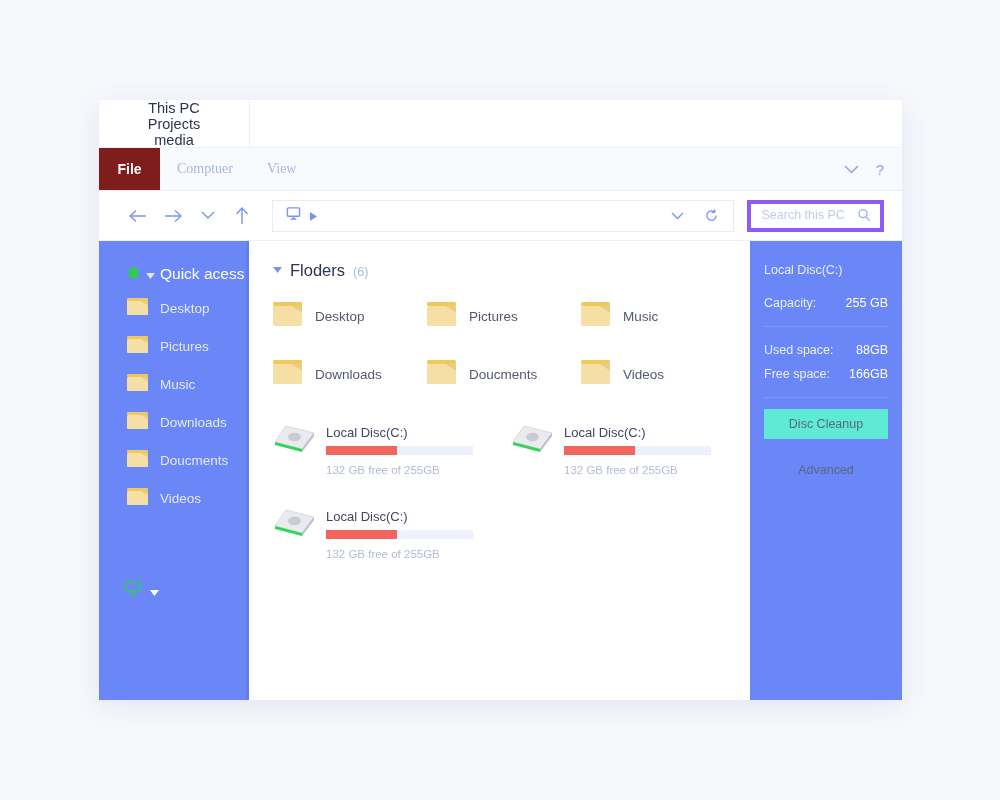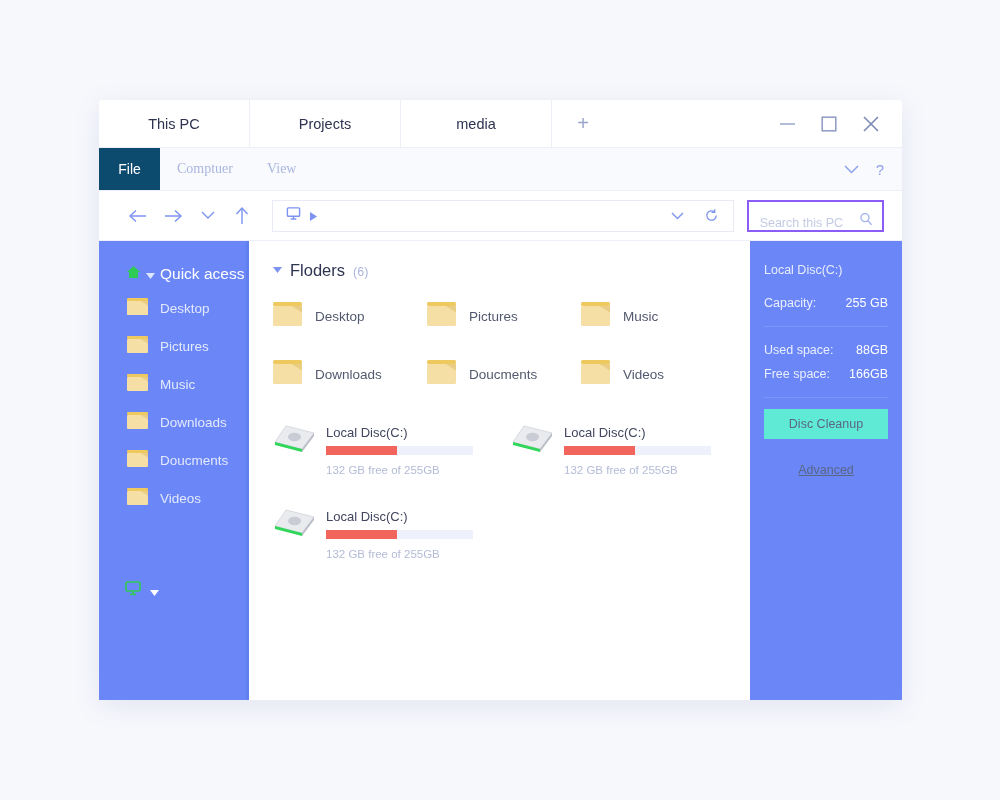--- a/index.html
+++ b/index.html
@@ -20,20 +20,21 @@
   }
 
   
   .titlebar {
     height: 48px;
     display: flex;
     align-items: stretch;
     background: #ffffff;
     border-bottom: 1px solid #eceff7;
     position: relative;
+    flex-direction: column;
   }
   .tab {
     width: 151px;
     display: flex; align-items: center; justify-content: center;
     font-size: 14.5px;
     color: #2e3350;
     border-right: 1px solid #edeff6;
     cursor: default;
   }
   .tab.active { color: #2e3350; }
@@ -53,24 +54,25 @@
   
   .ribbon {
     height: 43px;
     background: #f9fafd;
     display: flex; align-items: stretch;
     border-bottom: 1px solid #edeff7;
     position: relative;
   }
   .ribbon-file {
     width: 61px;
-    background: #0c4a6e;
+    background: #7f1d1d;
     color: #ffffff;
     display: flex; align-items: center; justify-content: center;
     font-size: 14px;
+    font-weight: bold;
   }
   .ribbon-item {
     display: flex; align-items: center;
     padding: 0 17px;
     font-size: 14px;
     color: #aab6dd;
     font-family: Liberation Serif, serif;
   }
   .ribbon-right {
     margin-left: auto; display: flex; align-items: center;
@@ -101,24 +103,24 @@
     display: flex; align-items: center;
     padding: 0 8px 0 13px;
     gap: 8px;
   }
   .addr-crumb { display: flex; align-items: center; gap: 9px; }
   .addr-spacer { flex: 1; }
   .addr-ico { width: 26px; height: 26px; display:flex; align-items:center; justify-content:center; color:#7c93f0;}
   .searchbox {
     margin-left: 13px;
     width: 145px; height: 32px;
-    border: 2px solid #8b5cf6;
+    border: 4px solid #8b5cf6;
     background: #fff;
-    display: flex; align-items: flex-end;
-    padding: 16px 9px 0 11px;
+    display: flex; align-items: flex-start;
+    padding: 4px 9px 0 11px;
   }
   .searchbox .ph { font-size: 12.5px; color: #c3cbe4; flex: 1; }
 
   
   .body { display: flex; height: 459px; }
 
   .sidebar {
     width: 150px;
     background: #6a86f7;
     border-right: 3px solid #6080f0;
@@ -203,21 +205,20 @@
   .rp-btn {
     margin-top: 4px;
     height: 30px; width: 100%;
     background: #5eead4;
     display: flex; align-items: center; justify-content: center;
     font-size: 12.5px; color: #5a6785;
   }
   .rp-link {
     margin-top: 24px; text-align: center;
     font-size: 12.5px; color: #5a6785;
-    text-decoration: underline;
   }
 </style>
 </head>
 <body>
 
 <div class="window">
 
   <div class="titlebar">
     <div class="tab active">
       <span>This PC</span>

